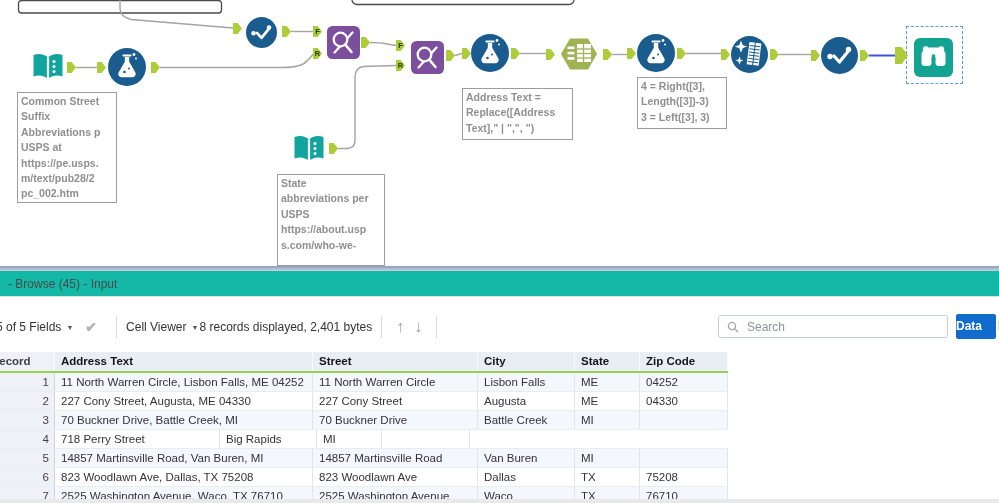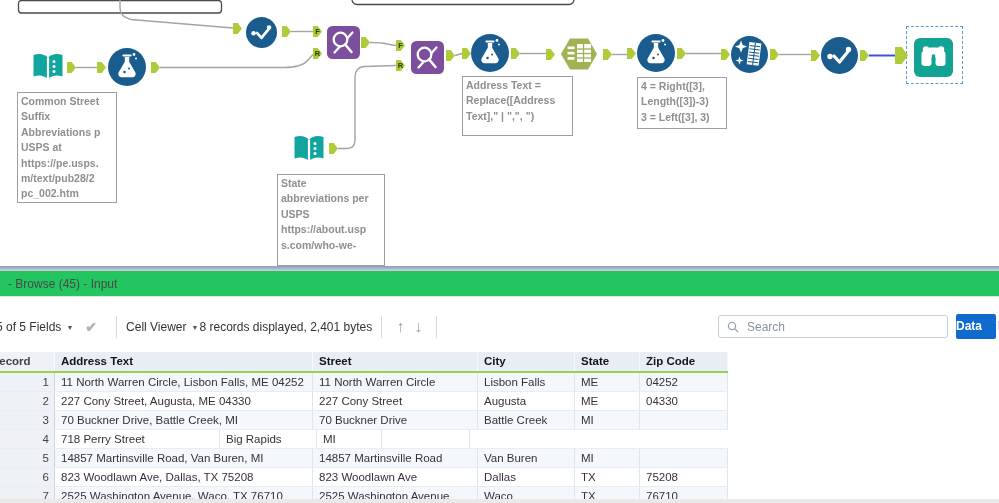--- a/index.html
+++ b/index.html
@@ -16,21 +16,21 @@
                color:#1e3a06;line-height:11px;}
   .anno{position:absolute;background:#fff;border:1px solid #9d9d9d;color:#8f8f8f;
         font-weight:bold;font-size:10.5px;line-height:15.4px;padding:1px 3px;
         white-space:pre-line;overflow:hidden;box-sizing:border-box;}
   .sel-box{position:absolute;left:906px;top:26px;width:57px;height:58px;
            border:1px dashed #5b9bd5;box-sizing:border-box;}
   
   .results{position:absolute;left:0;top:266px;width:999px;height:237px;background:#fff;}
   .topstrip{position:absolute;top:0;left:0;width:100%;height:5px;
             background:linear-gradient(#8d9cb6,#c9d3e1);}
-  .ptitle{position:absolute;top:5px;left:0;width:100%;height:26px;background:#22c55e;
+  .ptitle{position:absolute;top:5px;left:0;width:100%;height:26px;background:#14b8a6;
           border-bottom:1px solid #e2e2e4;color:#4a4a4a;font-size:12px;line-height:26px;
           padding-left:8px;box-sizing:border-box;}
   .ptoolbar{position:absolute;top:46px;left:0;width:100%;height:30px;display:flex;
             align-items:center;font-size:12px;color:#333;}
   .ptoolbar .caret{font-size:7px;color:#555;margin-left:5px;}
   .ptoolbar .check{color:#b3b3b3;font-size:14px;font-weight:bold;margin:0 10px 0 12px;}
   .vsep{width:1px;height:22px;background:#d9d9d9;margin:0 9px;}
   .fields-lbl{margin-left:-4px;}
   .rec-info{margin-left:1px;}
   .nav-arrow{color:#98a1ab;font-size:16px;margin:0 5px;cursor:default;}
@@ -235,21 +235,21 @@
       </svg>
     </div>
 
     <div class="anno" style="left:17px;top:92px;width:100px;height:111px">Common Street
 Suffix
 Abbreviations p
 USPS at
 https://pe.usps.
 m/text/pub28/2
 pc_002.htm</div>
-    <div class="anno" style="left:462px;top:76px;width:111px;height:60px">Address Text =
+    <div class="anno" style="left:462px;top:88px;width:111px;height:52px">Address Text =
 Replace([Address
 Text]," | ",", ")</div>
     <div class="anno" style="left:637px;top:77px;width:90px;height:52px">4 = Right([3],
 Length([3])-3)
 3 = Left([3], 3)</div>
     <div class="anno" style="left:277px;top:174px;width:108px;height:92px">State
 abbreviations per
 USPS
 https://about.usp
 s.com/who-we-</div>

